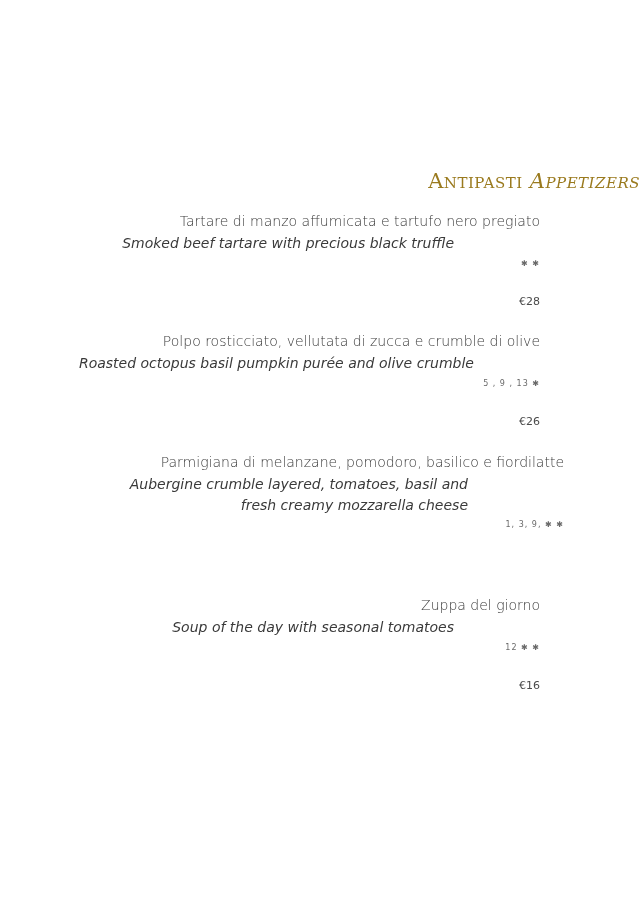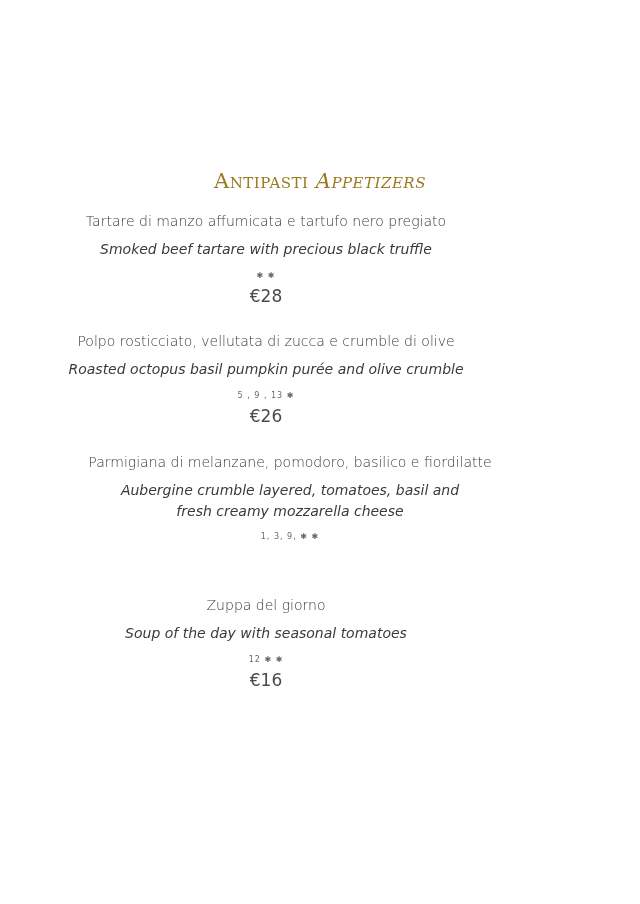--- a/index.html
+++ b/index.html
@@ -19,69 +19,69 @@
       position: absolute;
       left: 0; top: 0;
       width: 640px;
       height: 904px;
     }
     .section-title {
       position: absolute;
       left: 0;
       width: 640px;
       top: 166px;
-      text-align: center;
+      text-align: right;
       font-family: "DejaVu Serif", "Liberation Serif", serif;
       color: #9a7a1e;
       font-size: 21px;
       letter-spacing: 0.5px;
       line-height: 30px;
     }
     .section-title .it {
       font-variant: small-caps;
     }
     .section-title .en {
       font-style: italic;
       font-variant: small-caps;
     }
     .item {
       position: absolute;
-      left: 0;
+      left: 8px;
       width: 532px;
-      text-align: center;
+      text-align: right;
     }
     .item .name-it {
       font-size: 14px;
       line-height: 20px;
       height: 20px;
       color: #3a3a3a;
       font-weight: 300;
       white-space: nowrap;
     }
     .item .name-en {
       font-size: 14px;
       line-height: 20.5px;
       font-style: italic;
       color: #3a3a3a;
       width: 360px;
-      margin: 8px auto;
+      margin: 2px auto;
     }
     .item .allergens {
       font-size: 8px;
       line-height: 16px;
       height: 16px;
       color: #6a6a6a;
       letter-spacing: 1px;
       margin-top: 0px;
     }
     .item .price {
-      font-size: 17px;
+      font-size: 11px;
       line-height: 20px;
       color: #4a4a4a;
-      margin-top: 2px;
+      margin-top: 20px;
     }
     .item-1 { top: 211px; }
     .item-2 { top: 331px; }
     .item-3 { top: 452px; padding-left: 24px; }
     .item-4 { top: 595px; }
   </style>
 </head>
 <body>
 
 <div class="page">

